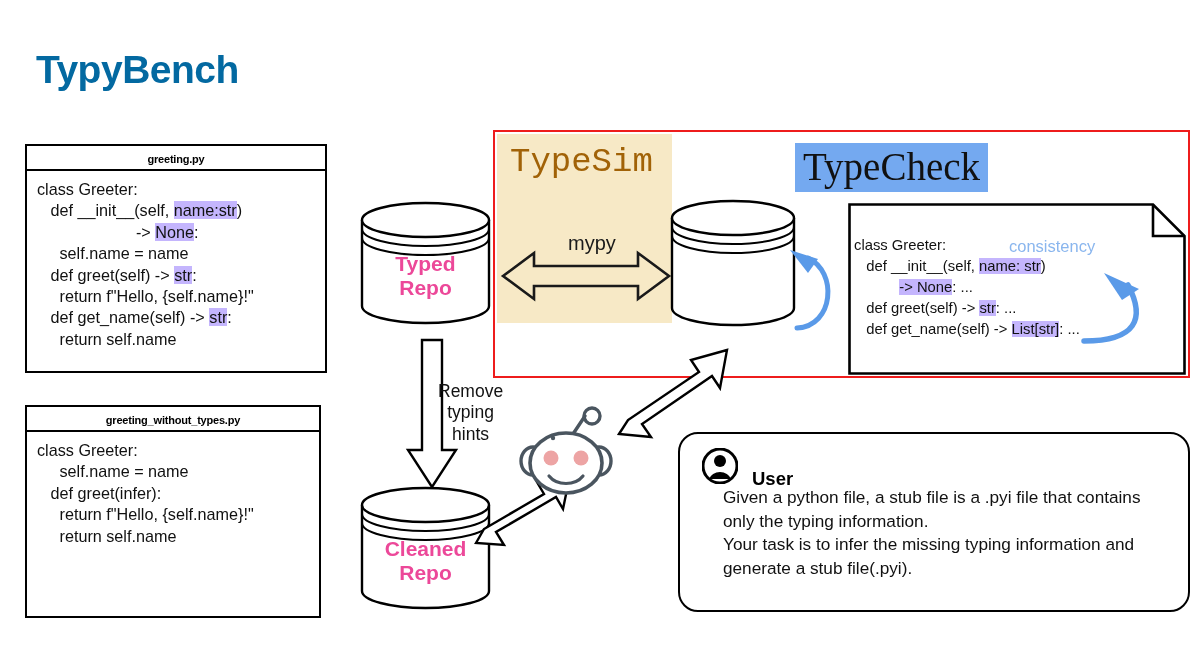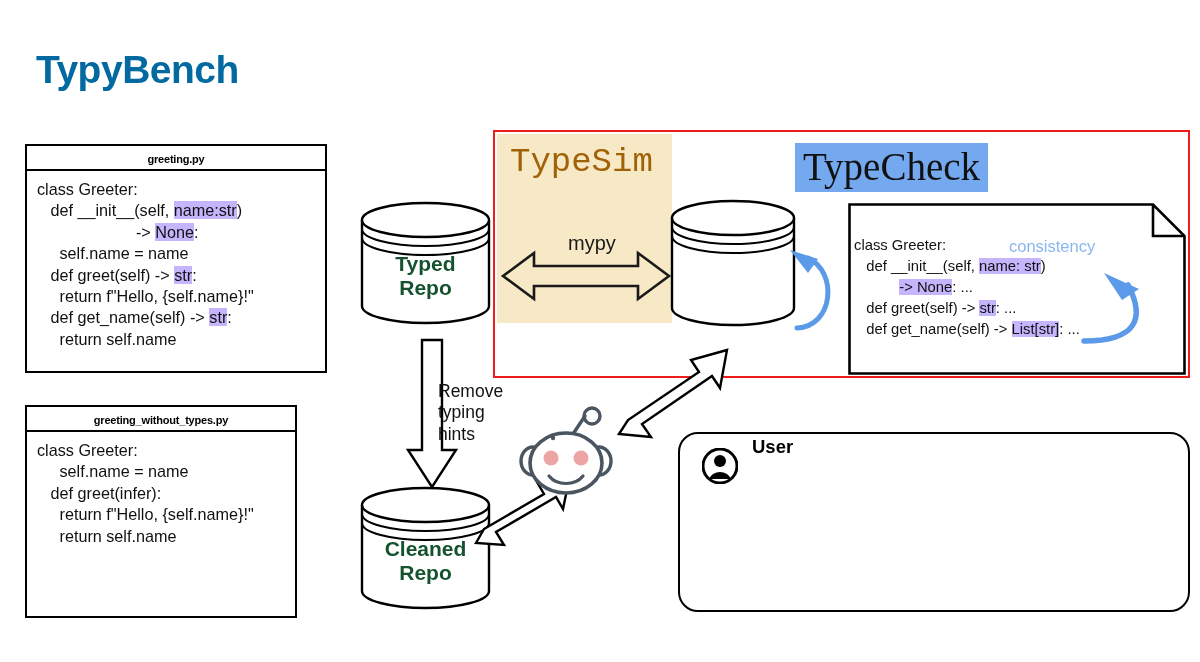--- a/index.html
+++ b/index.html
@@ -49,21 +49,21 @@
 
   
   .cyl { }
   .cyl-label {
     position: absolute;
     width: 100%;
     text-align: center;
     font-weight: bold;
     font-size: 21px;
     line-height: 1.12;
-    color: #14532d;
+    color: #ec4899;
     pointer-events: none;
   }
 
   
   #typesim-typecheck-region {
     left: 493px; top: 130px;
     width: 697px; height: 248px;
     border: 2.5px solid #ee1c1c;
     box-sizing: border-box;
   }
@@ -113,35 +113,35 @@
     font-size: 16.5px;
     color: #8ab6ee;
   }
 
   
   #remove-hints-label {
     left: 438px; top: 381px;
     font-size: 17.5px;
     line-height: 1.22;
     color: #111;
-    text-align: left;
+    text-align: center;
   }
 
   
   #user-box {
     left: 678px; top: 432px;
     width: 512px; height: 180px;
     border: 2.5px solid #000;
     border-radius: 20px;
     background: #fff;
     box-sizing: border-box;
   }
   #user-name {
     position: absolute;
-    left: 72px; top: 2px;
+    left: 72px; top: 34px;
     font-size: 18.5px;
     font-weight: bold;
     color: #000;
   }
   #user-prompt {
     position: absolute;
     left: 43px; top: 52px;
     width: 450px;
     font-size: 17.2px;
     line-height: 1.38;
@@ -152,21 +152,21 @@
 </head>
 <body>
 
 <div class="abs" id="page-title">TypyBench</div>
 
 <div class="abs code-card" id="code-card-greeting" style="left:25px; top:144px; width:302px; height:229px;">
   <div class="code-card-title">greeting.py</div>
   <div class="code-card-body"><div><span>class Greeter:</span></div><div><span>   def __init__(self, </span><span class="hl">name:str</span><span>)</span></div><div><span>                      -&gt; </span><span class="hl">None</span><span>:</span></div><div><span>     self.name = name</span></div><div><span>   def greet(self) -&gt; </span><span class="hl">str</span><span>:</span></div><div><span>     return f"Hello, {self.name}!"</span></div><div><span>   def get_name(self) -&gt; </span><span class="hl">str</span><span>:</span></div><div><span>     return self.name</span></div></div>
 </div>
 
-<div class="abs code-card" id="code-card-untyped" style="left:25px; top:405px; width:272px; height:213px;">
+<div class="abs code-card" id="code-card-untyped" style="left:25px; top:405px; width:296px; height:213px;">
   <div class="code-card-title">greeting_without_types.py</div>
   <div class="code-card-body"><div><span>class Greeter:</span></div><div><span>     self.name = name</span></div><div><span>   def greet(infer):</span></div><div><span>     return f"Hello, {self.name}!"</span></div><div><span>     return self.name</span></div></div>
 </div>
 
 <div class="abs" id="typesim-typecheck-region"></div>
 <div class="abs" id="typesim-panel"></div>
 <div class="abs" id="typesim-label">TypeSim</div>
 <div class="abs" id="typecheck-label">TypeCheck</div>
 
 <svg class="abs" style="left:500px; top:245px;" width="172" height="62" viewBox="0 0 172 62">
@@ -261,13 +261,15 @@
   <circle cx="40" cy="32" r="2.2" fill="#4a555f"></circle>
 </svg>
 
 <div class="abs" id="user-box">
   <svg style="position:absolute;left:22px;top:14px;" width="36" height="36" viewBox="0 0 36 36">
     <circle cx="18" cy="18" r="17" fill="none" stroke="#000" stroke-width="3"></circle>
     <circle cx="18" cy="13" r="6" fill="#000"></circle>
     <path d="M7,31 A11.5,10 0 0 1 29,31 Z" fill="#000"></path>
   </svg>
   <div id="user-name">User</div>
+  <div id="user-prompt">Given a python file, a stub file is a .pyi file that contains only the typing information.
+Your task is to infer the missing typing information and generate a stub file(.pyi).</div>
 </div>
 
 </body></html>

